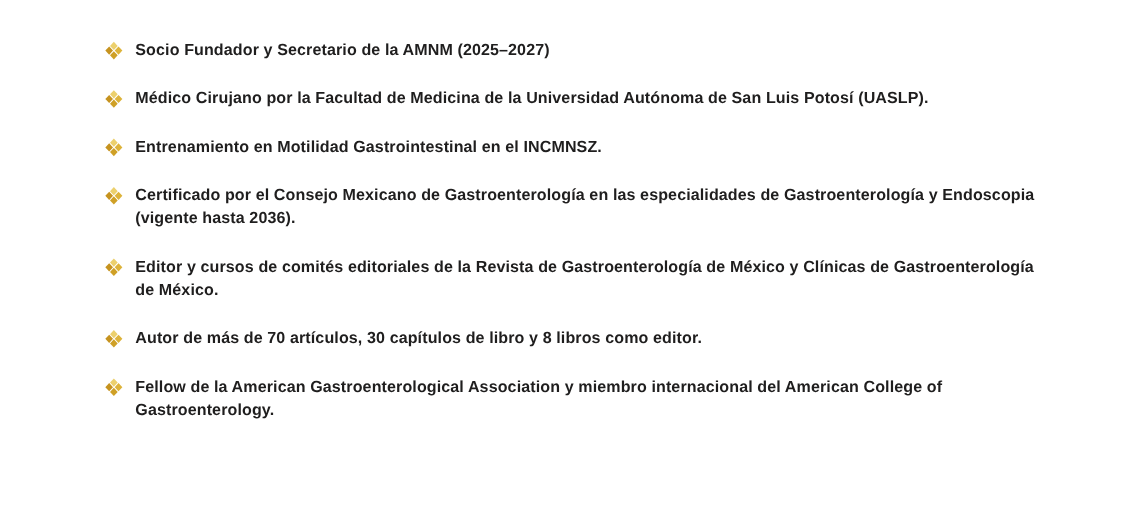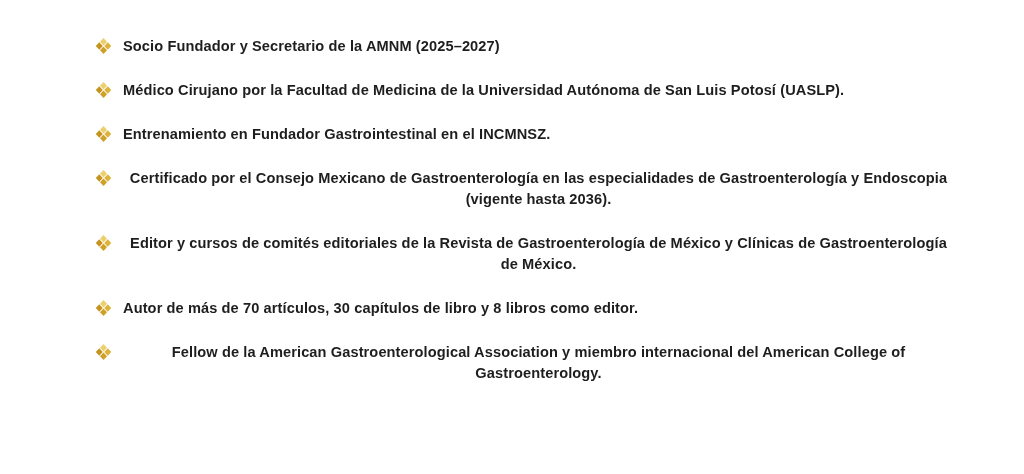--- a/index.html
+++ b/index.html
@@ -22,21 +22,20 @@
   }
   ul.credentials {
     list-style: none;
     margin: 0;
     padding: 0;
   }
   li.item {
     display: flex;
     align-items: flex-start;
     margin: 0 0 23px 0;
-    text-align: center;
   }
   li.item:last-child {
     margin-bottom: 0;
   }
   .bullet {
     flex: 0 0 auto;
     width: 17px;
     height: 18px;
     margin-top: 1px;
     margin-right: 11px;
@@ -89,21 +88,21 @@
 
     <li class="item">
       <span class="bullet">
         <svg viewBox="0 0 20 20" aria-hidden="true">
           <path d="M10 0.6 L14.1 5 L10 9.4 L5.9 5 Z" fill="#ecd06d"></path>
           <path d="M5 5.6 L9.1 10 L5 14.4 L0.9 10 Z" fill="#c6931f"></path>
           <path d="M15 5.6 L19.1 10 L15 14.4 L10.9 10 Z" fill="#ddb33a"></path>
           <path d="M10 10.6 L14.1 15 L10 19.4 L5.9 15 Z" fill="#cfa026"></path>
         </svg>
       </span>
-      <span class="item-text">Entrenamiento en Fundador Gastrointestinal en el INCMNSZ.</span>
+      <span class="item-text">Entrenamiento en Motilidad Gastrointestinal en el INCMNSZ.</span>
     </li>
 
     <li class="item">
       <span class="bullet">
         <svg viewBox="0 0 20 20" aria-hidden="true">
           <path d="M10 0.6 L14.1 5 L10 9.4 L5.9 5 Z" fill="#ecd06d"></path>
           <path d="M5 5.6 L9.1 10 L5 14.4 L0.9 10 Z" fill="#c6931f"></path>
           <path d="M15 5.6 L19.1 10 L15 14.4 L10.9 10 Z" fill="#ddb33a"></path>
           <path d="M10 10.6 L14.1 15 L10 19.4 L5.9 15 Z" fill="#cfa026"></path>
         </svg>

